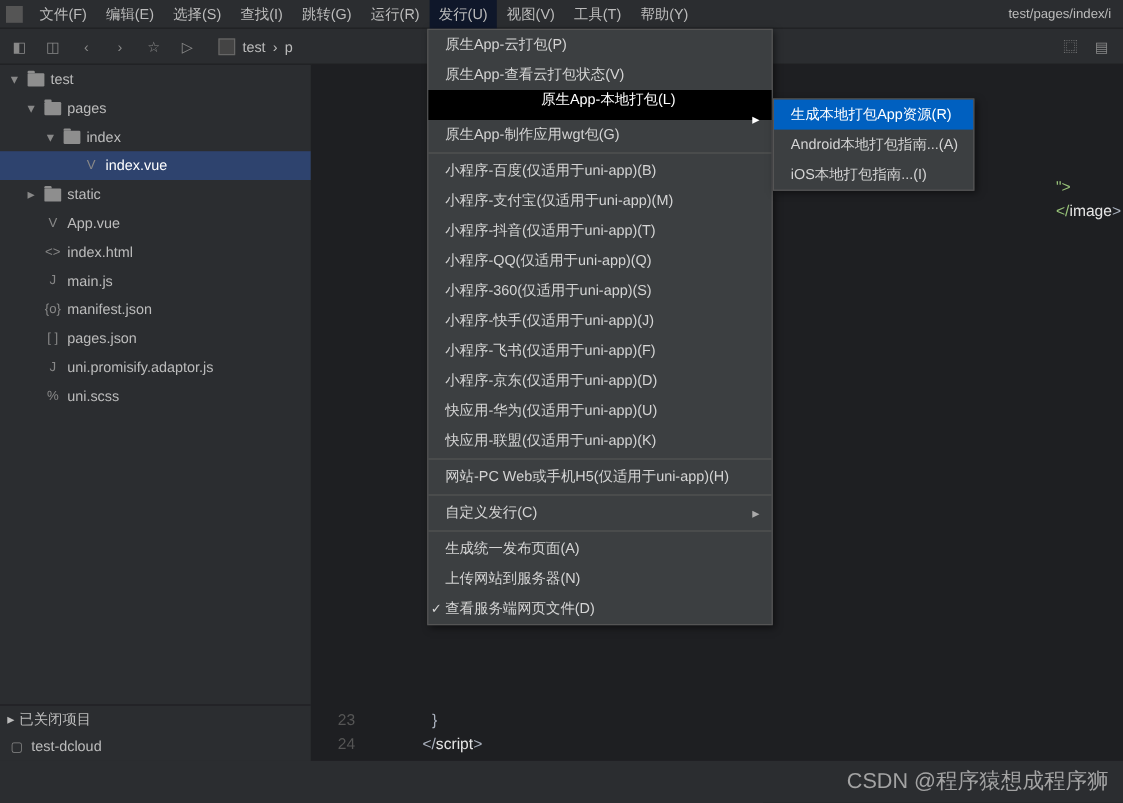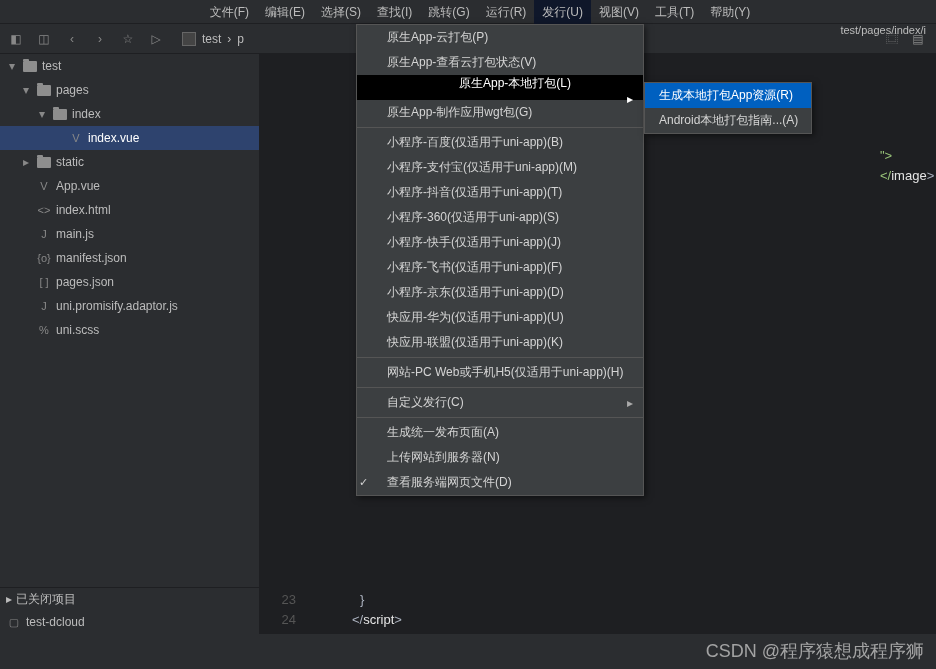--- a/index.html
+++ b/index.html
@@ -1,17 +1,17 @@
 <!DOCTYPE html>
 <html><head>
 <meta charset="utf-8">
 <style>
 * { margin: 0; padding: 0; box-sizing: border-box; font-family: "Microsoft YaHei", Arial, sans-serif; }
 body { background: #2b2d30; color: #bcbcbc; font-size: 12px; width: 936px; height: 669px; overflow: hidden; position: relative; }
-.menubar { height: 24px; background: #2b2d30; display: flex; align-items: center; padding-left: 24px; border-bottom: 1px solid #1e1f22; flex-direction: column; }
+.menubar { height: 24px; background: #2b2d30; display: flex; align-items: center; padding-left: 5px; border-bottom: 1px solid #1e1f22; }
 .menubar .logo { width: 14px; height: 14px; background: #555; margin-right: 6px; }
 .menubar .menu-item { padding: 0 8px; height: 24px; line-height: 24px; color: #bcbcbc; cursor: pointer; }
 .menubar .menu-item.active { background: #0f172a; }
 .menubar .path { margin-left: auto; padding-right: 10px; color: #bcbcbc; font-size: 11px; }
 .toolbar { height: 30px; background: #2b2d30; display: flex; align-items: center; padding-left: 8px; gap: 12px; border-bottom: 1px solid #1e1f22; }
 .toolbar .ticon { width: 16px; height: 16px; color: #888; display: flex; align-items: center; justify-content: center; }
 .toolbar .bc { display: flex; align-items: center; gap: 6px; margin-left: 6px; }
 .toolbar .bc .sq { width: 14px; height: 14px; background: #444; border: 1px solid #666; }
 .toolbar .right { margin-left: auto; display: flex; gap: 10px; padding-right: 10px; }
 .main { display: flex; height: 580px; }
@@ -23,21 +23,21 @@
 .tree-row .ficon { width: 16px; height: 14px; display: inline-flex; align-items:center; justify-content:center; font-size: 11px; color:#888; }
 .indent1 { padding-left: 20px; } .indent2 { padding-left: 36px; } .indent3 { padding-left: 52px; }
 .closed-projects { border-top: 1px solid #1e1f22; }
 .closed-projects .hdr { height: 22px; display:flex; align-items:center; padding-left:6px; gap:4px; color:#bcbcbc; }
 .editor { flex: 1; background: #1e1f22; position: relative; overflow: hidden; }
 .code { position: absolute; left: 0; top: 0; font-family: Consolas, monospace; font-size: 13px; line-height: 20px; }
 .gutter { position:absolute; left:0; top:0; width:44px; text-align:right; color:#555; padding-right:8px; }
 .codeline { position:absolute; left:44px; color:#bcbcbc; }
 .tag { color:#e5e5e5; } .str { color:#98c379; } .punct { color:#abb2bf; }
 .dropdown { position: absolute; left: 356px; top: 24px; width: 288px; background: #3c3f41; border: 1px solid #555; box-shadow: 2px 2px 6px rgba(0,0,0,0.5); z-index: 10; }
-.dropdown .ditem { height: 25px; display: flex; align-items: center; padding-left: 30px; color: #d4d4d4; cursor: pointer; position: relative; }
+.dropdown .ditem { height: 25px; display: flex; align-items: center; padding-left: 14px; color: #d4d4d4; cursor: pointer; position: relative; }
 .dropdown .ditem.highlighted { background: #000000; color: #fff; flex-direction: column; }
 .dropdown .ditem .arrow { margin-left: auto; margin-right: 10px; color: #aaa; }
 .dropdown .ditem.highlighted .arrow { color:#fff; }
 .dropdown .sep { height: 1px; background: #555; margin: 2px 0; }
 .dropdown .check { position:absolute; left:2px; font-size:11px; }
 .submenu { position: absolute; left: 644px; top: 82px; width: 168px; background: #3c3f41; border: 1px solid #555; box-shadow: 2px 2px 6px rgba(0,0,0,0.5); z-index: 11; }
 .submenu .ditem { height: 25px; display: flex; align-items: center; padding-left: 14px; color: #d4d4d4; cursor: pointer; }
 .submenu .ditem.highlighted { background: #0060c0; color: #fff; }
 .watermark { position: absolute; right: 12px; bottom: 6px; color: #b8b8b8; font-size: 18px; z-index: 20; opacity: 0.85; }
 .folder-icon { width:14px; height:11px; background:#8e8e8e; border-radius:1px; position:relative; }
@@ -209,20 +209,23 @@
     <div class="ditem">
       <span>小程序-百度(仅适用于uni-app)(B)</span>
     </div>
     <div class="ditem">
       <span>小程序-支付宝(仅适用于uni-app)(M)</span>
     </div>
     <div class="ditem">
       <span>小程序-抖音(仅适用于uni-app)(T)</span>
     </div>
     <div class="ditem">
+      <span>小程序-QQ(仅适用于uni-app)(Q)</span>
+    </div>
+    <div class="ditem">
       <span>小程序-360(仅适用于uni-app)(S)</span>
     </div>
     <div class="ditem">
       <span>小程序-快手(仅适用于uni-app)(J)</span>
     </div>
     <div class="ditem">
       <span>小程序-飞书(仅适用于uni-app)(F)</span>
     </div>
     <div class="ditem">
       <span>小程序-京东(仅适用于uni-app)(D)</span>
@@ -251,15 +254,16 @@
     </div>
     <div class="ditem">
       <span class="check">✓</span>
       <span>查看服务端网页文件(D)</span>
     </div>
   </div>
 
 <div class="submenu" id="submenu">
     <div class="ditem highlighted">生成本地打包App资源(R)</div>
     <div class="ditem">Android本地打包指南...(A)</div>
+    <div class="ditem">iOS本地打包指南...(I)</div>
   </div>
 
 <div class="watermark">CSDN @程序猿想成程序狮</div>
 
 </body></html>

